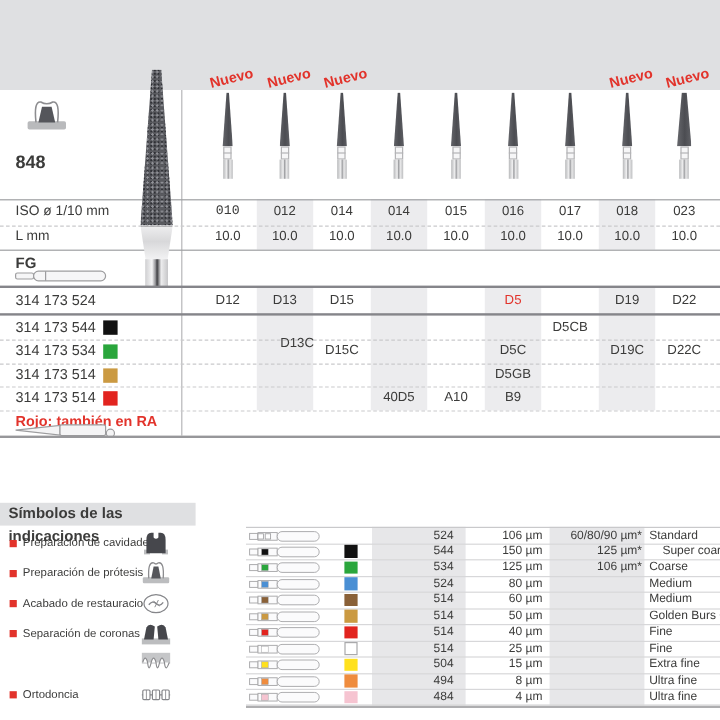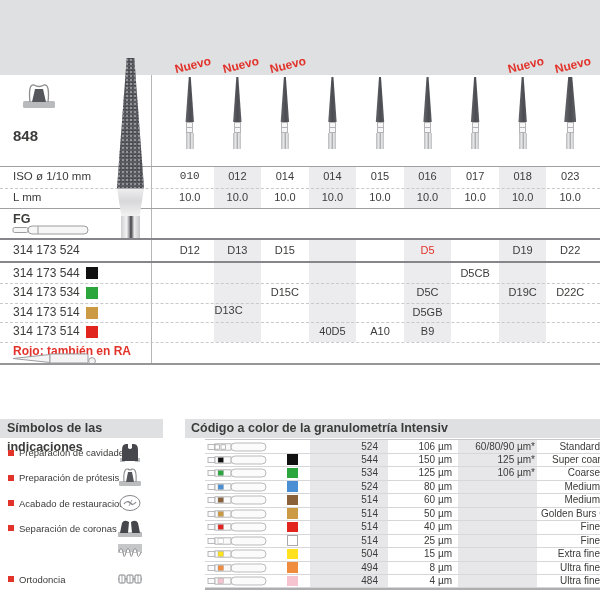--- a/index.html
+++ b/index.html
@@ -26,21 +26,21 @@
                      radial-gradient(#2e2f34 0.9px, transparent 1px);
     background-size:4px 4px,3px 3px;background-position:0 0,1.5px 2px;
   }
   .neck{background:#f6f6f7;border:1px solid #b4b4b6;box-sizing:border-box;}
   .shank{background:linear-gradient(90deg,#b7b8ba,#f0f0f1 38%,#9d9ea1 52%,#e8e8e9 70%,#bdbec0);}
   .bigshank{background:linear-gradient(90deg,#cfcfd1,#f4f4f5 30%,#8a8a8e 46%,#3c3c40 52%,#ededee 70%,#c6c6c8);}
   .panel-h{background:#dfe0e2;font-weight:bold;font-size:12.5px;line-height:18.5px;color:#3b3b3a;}
   .symrow{display:flex;align-items:center;}
   .symrow .bullet{width:6px;height:6px;background:#e2332b;flex:0 0 auto;margin:0 5px 0 8px;}
   .symrow .lbl{font-size:9.5px;color:#3b3b3a;}
-  .gritcell{font-size:10px;line-height:13.45px;color:#3b3b3a;white-space:nowrap;text-align:right;}
+  .gritcell{font-size:10px;line-height:13.45px;color:#3b3b3a;white-space:nowrap;}
   .r{text-align:right;}
   svg{display:block;}
 </style>
 </head>
 <body>
 
 <div id="stage">
 
   <div class="abs band" style="left:0;top:75;width:600px;height:75px;"></div>
 
@@ -163,21 +163,21 @@
       <div class="cell" style="position: absolute; left: 213.556px; top: 239.5px; width: 47.5556px; line-height: 21.5px; z-index: 2;">D13</div>
       <div class="cell" style="position: absolute; left: 261.111px; top: 239.5px; width: 47.5556px; line-height: 21.5px; z-index: 2;">D15</div>
       <div class="cell red" style="position: absolute; left: 403.778px; top: 239.5px; width: 47.5556px; line-height: 21.5px; z-index: 2;">D5</div>
       <div class="cell" style="position: absolute; left: 498.889px; top: 239.5px; width: 47.5556px; line-height: 21.5px; z-index: 2;">D19</div>
       <div class="cell" style="position: absolute; left: 546.444px; top: 239.5px; width: 47.5556px; line-height: 21.5px; z-index: 2;">D22</div>
       <div class="rowlabel" style="position: absolute; left: 13px; top: 263.6px; line-height: 19.6px; z-index: 2;">314 173 544</div>
       <div style="position: absolute; left: 86px; top: 267.4px; width: 12px; height: 12px; z-index: 2; background: rgb(17, 17, 17);"></div>
       <div class="cell" style="position: absolute; left: 451.333px; top: 263.6px; width: 47.5556px; line-height: 19.6px; z-index: 2;">D5CB</div>
       <div class="rowlabel" style="position: absolute; left: 13px; top: 283.2px; line-height: 19.6px; z-index: 2;">314 173 534</div>
       <div style="position: absolute; left: 86px; top: 287px; width: 12px; height: 12px; z-index: 2; background: rgb(42, 166, 60);"></div>
-      <div class="cell" style="position: absolute; left: 213.556px; top: 301px; width: 30px; line-height: 19.6px; z-index: 2;">D13C</div>
+      <div class="cell" style="position: absolute; left: 213.556px; top: 277px; width: 30px; line-height: 19.6px; z-index: 2; padding-left: 19px;">D13C</div>
       <div class="cell" style="position: absolute; left: 261.111px; top: 283.2px; width: 47.5556px; line-height: 19.6px; z-index: 2;">D15C</div>
       <div class="cell" style="position: absolute; left: 403.778px; top: 283.2px; width: 47.5556px; line-height: 19.6px; z-index: 2;">D5C</div>
       <div class="cell" style="position: absolute; left: 498.889px; top: 283.2px; width: 47.5556px; line-height: 19.6px; z-index: 2;">D19C</div>
       <div class="cell" style="position: absolute; left: 546.444px; top: 283.2px; width: 47.5556px; line-height: 19.6px; z-index: 2;">D22C</div>
       <div class="rowlabel" style="position: absolute; left: 13px; top: 302.8px; line-height: 19.6px; z-index: 2;">314 173 514</div>
       <div style="position: absolute; left: 86px; top: 306.6px; width: 12px; height: 12px; z-index: 2; background: rgb(203, 154, 66);"></div>
       <div class="cell" style="position: absolute; left: 403.778px; top: 302.8px; width: 47.5556px; line-height: 19.6px; z-index: 2;">D5GB</div>
       <div class="rowlabel" style="position: absolute; left: 13px; top: 322.4px; line-height: 19.6px; z-index: 2;">314 173 514</div>
       <div style="position: absolute; left: 86px; top: 326.2px; width: 12px; height: 12px; z-index: 2; background: rgb(226, 36, 31);"></div>
       <div class="cell" style="position: absolute; left: 308.667px; top: 322.4px; width: 47.5556px; line-height: 19.6px; z-index: 2;">40D5</div>
@@ -247,21 +247,20 @@
           <rect x="1" y="7" width="6" height="8" rx="1" fill="#fff" stroke="#85868a"></rect>
           <rect x="9" y="7" width="6" height="8" rx="1" fill="#fff" stroke="#85868a"></rect>
           <rect x="17" y="7" width="6" height="8" rx="1" fill="#fff" stroke="#85868a"></rect>
           <line x1="4" y1="7" x2="4" y2="15" stroke="#85868a" stroke-width="0.7"></line>
           <line x1="12" y1="7" x2="12" y2="15" stroke="#85868a" stroke-width="0.7"></line>
           <line x1="20" y1="7" x2="20" y2="15" stroke="#85868a" stroke-width="0.7"></line>
         </svg>
       </div>
     </div>
 
-  <div class="abs panel-h" style="left:185px;top:419px;width:415px;height:18.5px;padding-left:6px;box-sizing:border-box;">Código a color de la granulometría Intensiv</div>
   <div class="abs" style="left:310px;top:439px;width:78px;height:149px;background:#e7e7e9;"></div>
   <div class="abs" style="left:458px;top:439px;width:79px;height:149px;background:#e7e7e9;"></div>
   <div class="abs" style="left:205px;top:439px;width:395px;height:1px;background:#c9c9cb;"></div>
   <div class="abs" style="left:205px;top:588px;width:395px;height:1.5px;background:#aeaeb0;"></div>
   <div id="gen-grit" class="abs" style="left:0;top:0;width:600px;height:600px;">
       <div style="position: absolute; left: 205px; top: 452.95px; width: 395px; height: 1px; background: rgb(215, 215, 217);"></div>
       <div style="position: absolute; left: 207px; top: 441.5px; width: 60px; height: 10px;">
         <svg width="60" height="10" viewBox="0 0 60 10">
           <rect x="1" y="2.5" width="7" height="5" fill="#fbfbfc" stroke="#a9a9ab" stroke-width="0.8"></rect>
           <rect x="8" y="1.8" width="16" height="6.4" fill="#fbfbfc" stroke="#a9a9ab" stroke-width="0.8"></rect>

